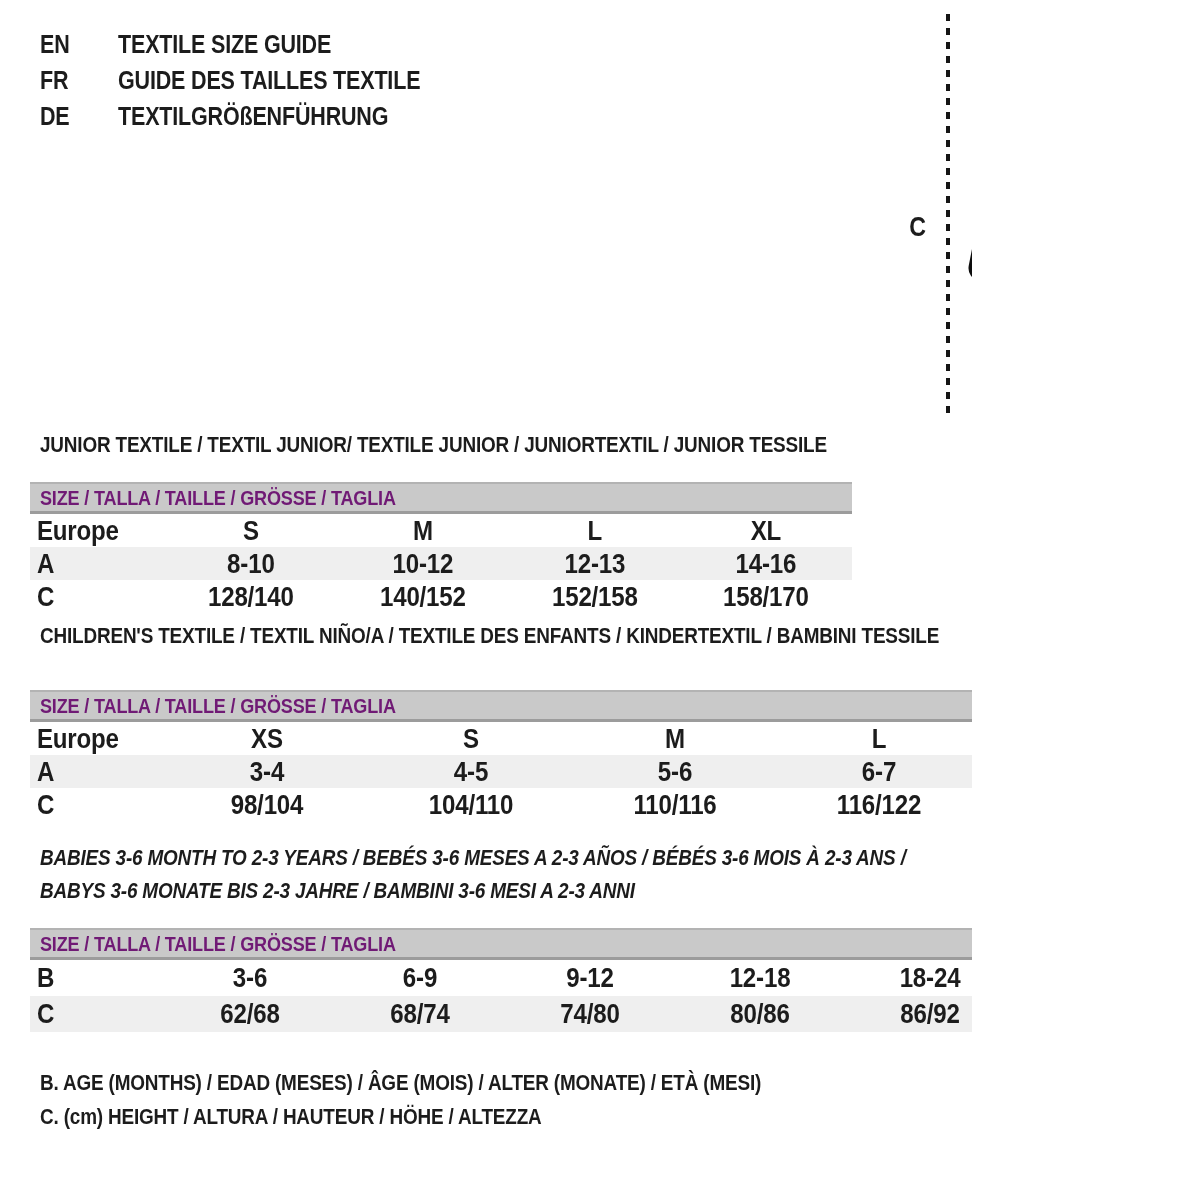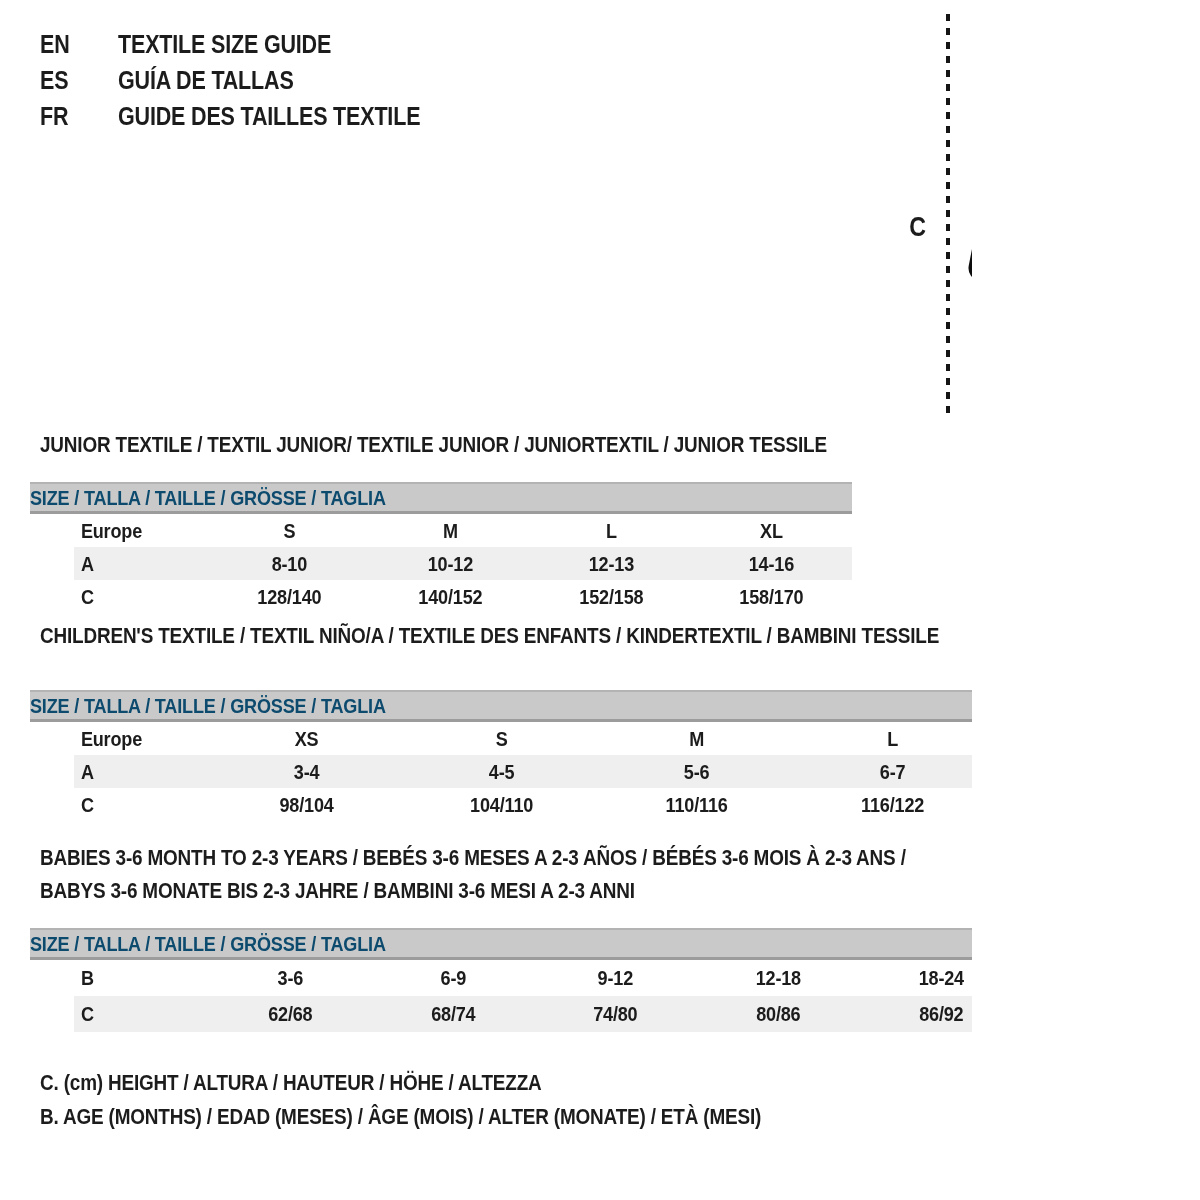--- a/index.html
+++ b/index.html
@@ -19,61 +19,61 @@
 
   
   .dash-line{position:absolute;left:944px;top:14px;}
   .c-label{position:absolute;left:908px;top:212px;font-size:27px;}
   .baby{position:absolute;left:958px;top:12px;width:186px;height:406px;}
 
   
   .sec-title{position:absolute;left:40px;font-size:22px;}
   #t-junior{top:432px;text-align:right;}
   #t-children{top:623px;}
-  .babies-title{position:absolute;left:40px;top:841px;font-size:22px;}
+  .babies-title{position:absolute;left:40px;top:841px;font-size:22px;font-style:italic;}
   .babies-title .tline{line-height:33px;}
 
   
   .tbl{position:absolute;left:30px;}
   #tbl-junior{top:482px;width:822px;}
   #tbl-children{top:690px;width:1155px;}
   #tbl-babies{top:928px;width:1155px;}
   .band{
     height:27px;background:var(--band-bg,#c9c9c9);
     border-top:2px solid var(--band-border-top,#b3b3b3);
     border-bottom:3px solid var(--band-border-bottom,#9c9c9c);
-    display:flex;align-items:center;font-size:21px;color:#0c4a6e;
+    display:flex;align-items:center;padding-left:10px;font-size:21px;color:#701a75;
   }
-  .t-row{display:flex;align-items:center;height:33px;font-size:21px;margin-left:44px;}
+  .t-row{display:flex;align-items:center;height:33px;font-size:28px;}
   #tbl-babies .t-row{height:36px;}
   .t-row.shaded{background:var(--shaded-row,#efefef);}
   .t-lbl{width:135px;padding-left:8px;box-sizing:border-box;}
   .t-val{flex:1;text-align:center;}
 
   
   .legend{position:absolute;left:40px;top:1066px;font-size:22px;}
   .legend .lline{line-height:34px;}
 </style>
 </head>
 <body>
 
 <div class="page">
 
   <div class="lang-block">
     <div class="lang-row">
       <span class="lang-code"><span class="cx cl">EN</span></span>
       <span class="cx cl">TEXTILE SIZE GUIDE</span>
     </div>
     <div class="lang-row">
-      <span class="lang-code"><span class="cx cl">ES</span></span>
-      <span class="cx cl">GUÍA DE TALLAS</span>
+      <span class="lang-code"><span class="cx cl">FR</span></span>
+      <span class="cx cl">GUIDE DES TAILLES TEXTILE</span>
     </div>
     <div class="lang-row">
-      <span class="lang-code"><span class="cx cl">FR</span></span>
-      <span class="cx cl">GUIDE DES TAILLES TEXTILE</span>
+      <span class="lang-code"><span class="cx cl">DE</span></span>
+      <span class="cx cl">TEXTILGRÖßENFÜHRUNG</span>
     </div>
   </div>
 
   <svg class="dash-line" width="8" height="404" viewBox="0 0 8 404" aria-hidden="true">
     <line x1="4" y1="0" x2="4" y2="404" stroke="#151515" stroke-width="4" stroke-dasharray="7 7"></line>
   </svg>
   <div class="c-label cx">C</div>
 
   <svg class="baby" viewBox="0 0 186 406" aria-hidden="true">
     <g fill="#0d0d0d" stroke="none">
@@ -181,17 +181,17 @@
       <span class="t-val cx">62/68</span>
       <span class="t-val cx">68/74</span>
       <span class="t-val cx">74/80</span>
       <span class="t-val cx">80/86</span>
       <span class="t-val cx">86/92</span>
       <span class="t-val cx">92/98</span>
     </div>
   </div>
 
   <div class="legend">
+    <div class="lline"><span class="cx cl">B. AGE (MONTHS) / EDAD (MESES) / ÂGE (MOIS) / ALTER (MONATE) / ETÀ (MESI)</span></div>
     <div class="lline"><span class="cx cl">C. (cm) HEIGHT / ALTURA / HAUTEUR / HÖHE / ALTEZZA</span></div>
-    <div class="lline"><span class="cx cl">B. AGE (MONTHS) / EDAD (MESES) / ÂGE (MOIS) / ALTER (MONATE) / ETÀ (MESI)</span></div>
   </div>
 
 </div>
 
 </body></html>

